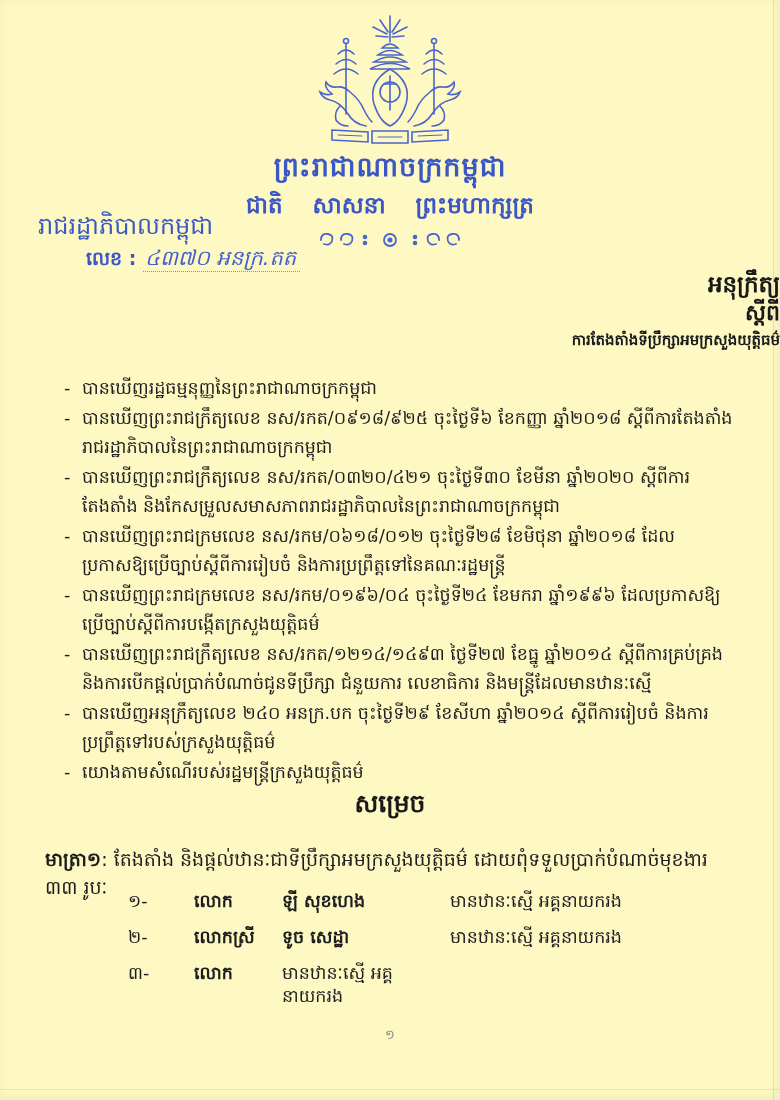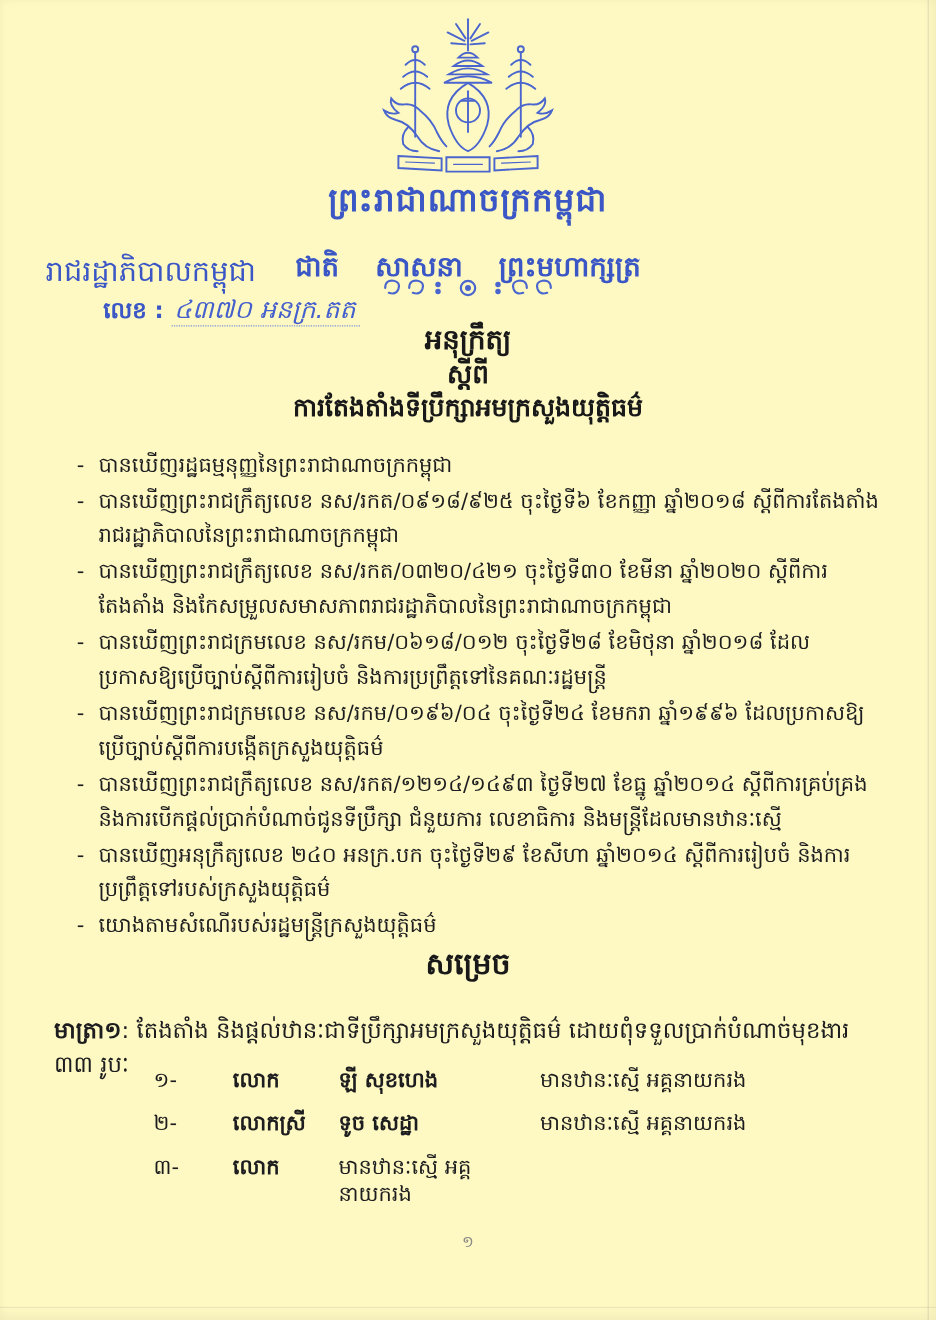--- a/index.html
+++ b/index.html
@@ -20,39 +20,38 @@
 
   .kingdom-title{
     position:absolute;top:150px;left:0;width:100%;
     text-align:center;font-size:27px;font-weight:bold;color:#3b57c6;
     letter-spacing:1px;
   }
   .motto{
     position:absolute;top:191px;left:0;width:100%;
     text-align:center;font-size:23px;font-weight:bold;color:#3b57c6;
     word-spacing:22px;
-    margin-top:17px;
   }
   .divider{position:absolute;top:228px;left:50%;transform:translateX(-50%);}
 
   .gov-block{position:absolute;left:38px;top:213px;width:330px;}
   .gov-name{font-size:24px;font-weight:normal;color:#3b57c6;line-height:26px;}
   .doc-number{margin-top:5px;font-size:19px;color:#3b57c6;font-weight:bold;white-space:nowrap;margin-left:48px;}
   .doc-number .handwritten{
     font-weight:normal;font-style:italic;color:#4560cd;
     border-bottom:1px dotted #7a8fd8;padding:0 4px 1px 2px;font-size:21px;
   }
 
   .heading{
     position:absolute;top:270px;left:0;width:100%;
-    text-align:center;font-weight:bold;color:#191919;
+    text-align:right;font-weight:bold;color:#191919;
   }
   .heading .h1{font-size:23px;line-height:29px;}
   .heading .h2{font-size:22px;line-height:27px;}
-  .heading .h3{font-size:21px;line-height:29px;}
+  .heading .h3{font-size:15px;line-height:29px;}
 
   .preamble{
     position:absolute;top:374px;left:62px;right:46px;
     font-size:17.5px;line-height:29.5px;text-align:left;
   }
   .preamble-item{position:relative;padding-left:20px;}
   .preamble-item .dash{position:absolute;left:2px;top:0;}
 
   .decision{
     position:absolute;top:788px;left:0;width:100%;

